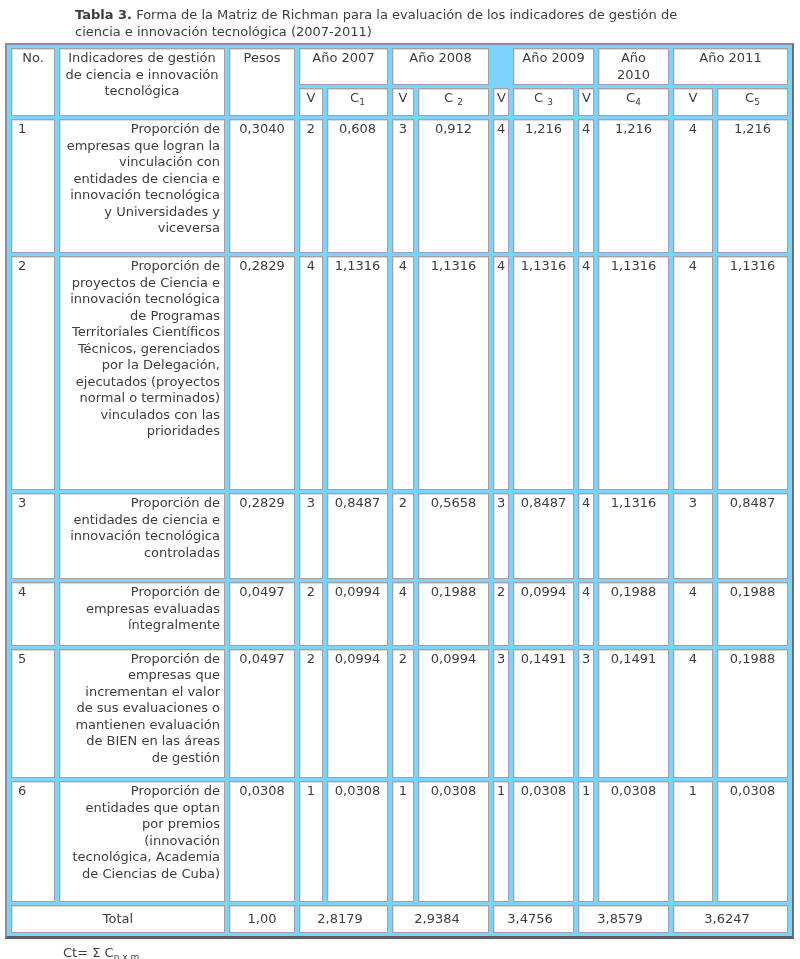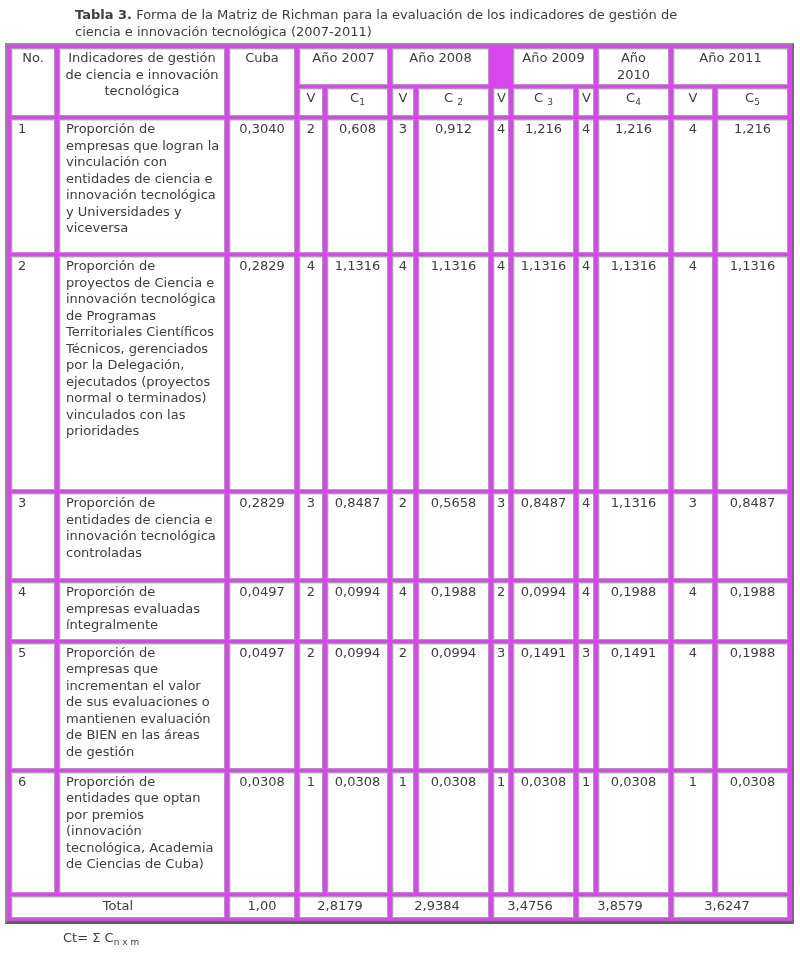--- a/index.html
+++ b/index.html
@@ -11,21 +11,21 @@
   }
   .title{
     max-width:650px;margin:7px auto 3px auto;
   }
   .title b{font-weight:bold;}
   table.richman{
     table-layout:fixed;width:789px;margin:2px 0 0 5px;
     border-collapse:separate;border-spacing:4px 3px;
     border-style:solid;border-width:2px 2px 3px 2px;
     border-color:#8f8f8f #6d6d6d #5f5f5f #8f8f8f;
-    background:#d946ef;
+    background:#7dd3fc;
   }
   col.c-no{width:44px;}  col.c-ind{width:166px;} col.c-peso{width:66px;}
   col.c-v1{width:24px;}  col.c-c1{width:61px;}
   col.c-v2{width:22px;}  col.c-c2{width:71px;}
   col.c-v3{width:16px;}  col.c-c3{width:61px;}
   col.c-v4{width:16px;}  col.c-c4{width:71px;}
   col.c-v5{width:40px;}  col.c-c5{width:71px;}
   th,td{
     box-sizing:border-box;
     border:1px solid #a2a2a2;
@@ -35,23 +35,23 @@
     font-weight:normal;
     text-align:center;
     overflow:hidden;
     background:#ffffff;
   }
   th.ghost{border:none;box-shadow:none;background:transparent;}
   tr.hA{height:34px;}
   tr.hB{height:28px;}
   tr.r0{height:134px;} tr.r1{height:234px;} tr.r2{height:86px;}
   tr.r3{height:50px;}  tr.r4{height:126px;} tr.r5{height:121px;}
-  tr.totalrow{height:22px;margin-top:32px;}
+  tr.totalrow{height:28px;margin-top:32px;}
   td.no{text-align:left;padding-left:6px;}
-  td.ind{text-align:left;padding:1px 4px 5px 6px;}
+  td.ind{text-align:right;padding:1px 4px 11px 6px;}
   .y10 span{display:inline-block;max-width:40px;}
   sub{
     font-size:9px;line-height:0;vertical-align:baseline;
     position:relative;top:3px;
   }
   tr.totalrow td{vertical-align:middle;padding-top:0;padding-bottom:0;}
   td.tot{text-align:center;padding-right:10px;}
   .footnote{margin-top:6px;}
   .footnote .fl1{margin-left:92px;}
   .footnote .fl2{margin-left:63px;}
@@ -76,21 +76,21 @@
       <col class="c-c3">
     <col class="c-v4">
       <col class="c-c4">
     <col class="c-v5">
       <col class="c-c5">
   </colgroup>
   <thead>
     <tr class="hA">
       <th rowspan="2">No.</th>
       <th rowspan="2">Indicadores de gestión de ciencia e innovación tecnológica</th>
-      <th rowspan="2">Cuba</th>
+      <th rowspan="2">Pesos</th>
       <th colspan="2">Año 2007</th>
       <th colspan="2">Año 2008</th>
       <th class="ghost"></th>
       <th colspan="2">Año 2009</th>
       <th class="y10"><span>Año 2010</span></th>
       <th colspan="2">Año 2011</th>
     </tr>
     <tr class="hB">
       <th>V</th>
       <th><span>C</span><sub>1</sub></th>

